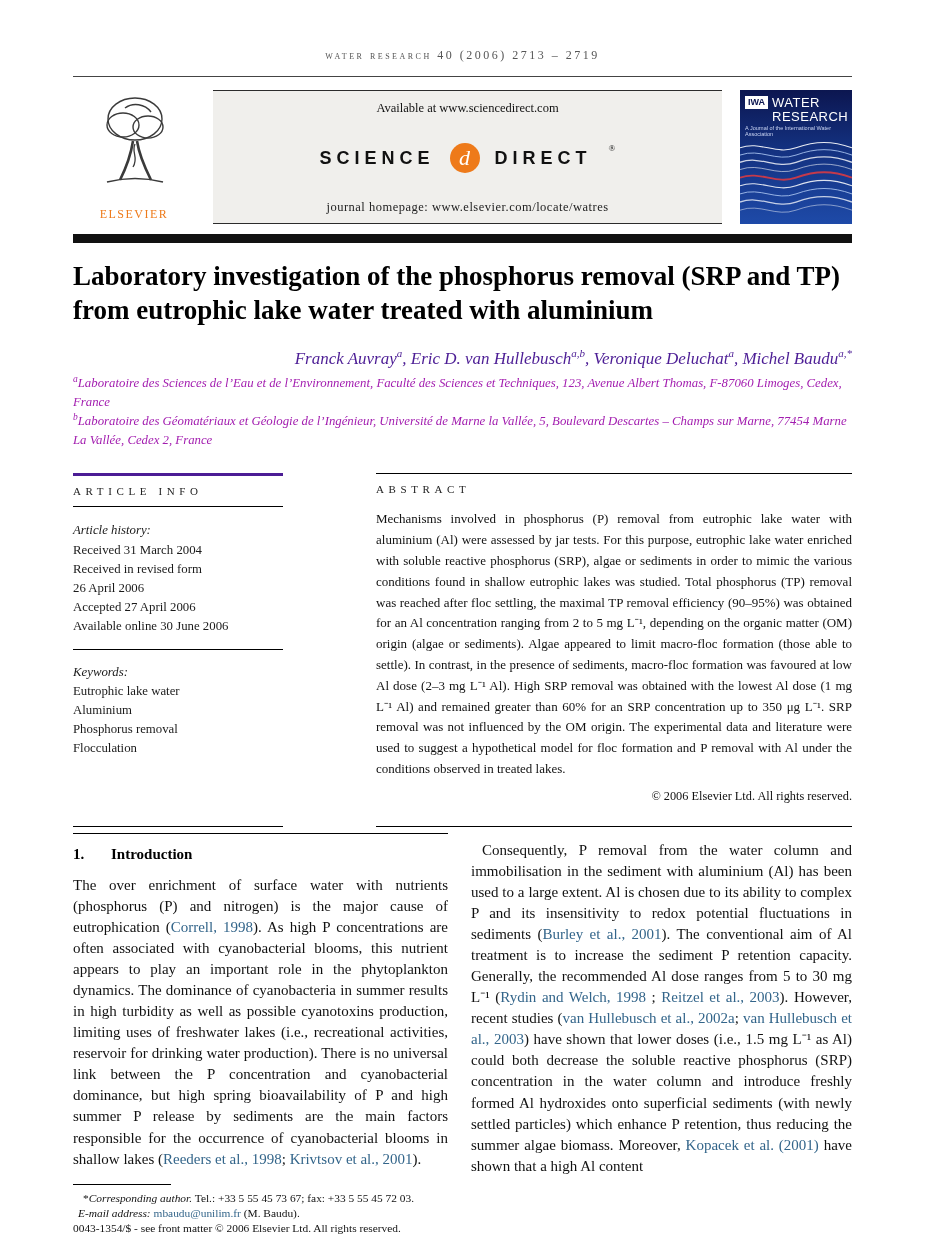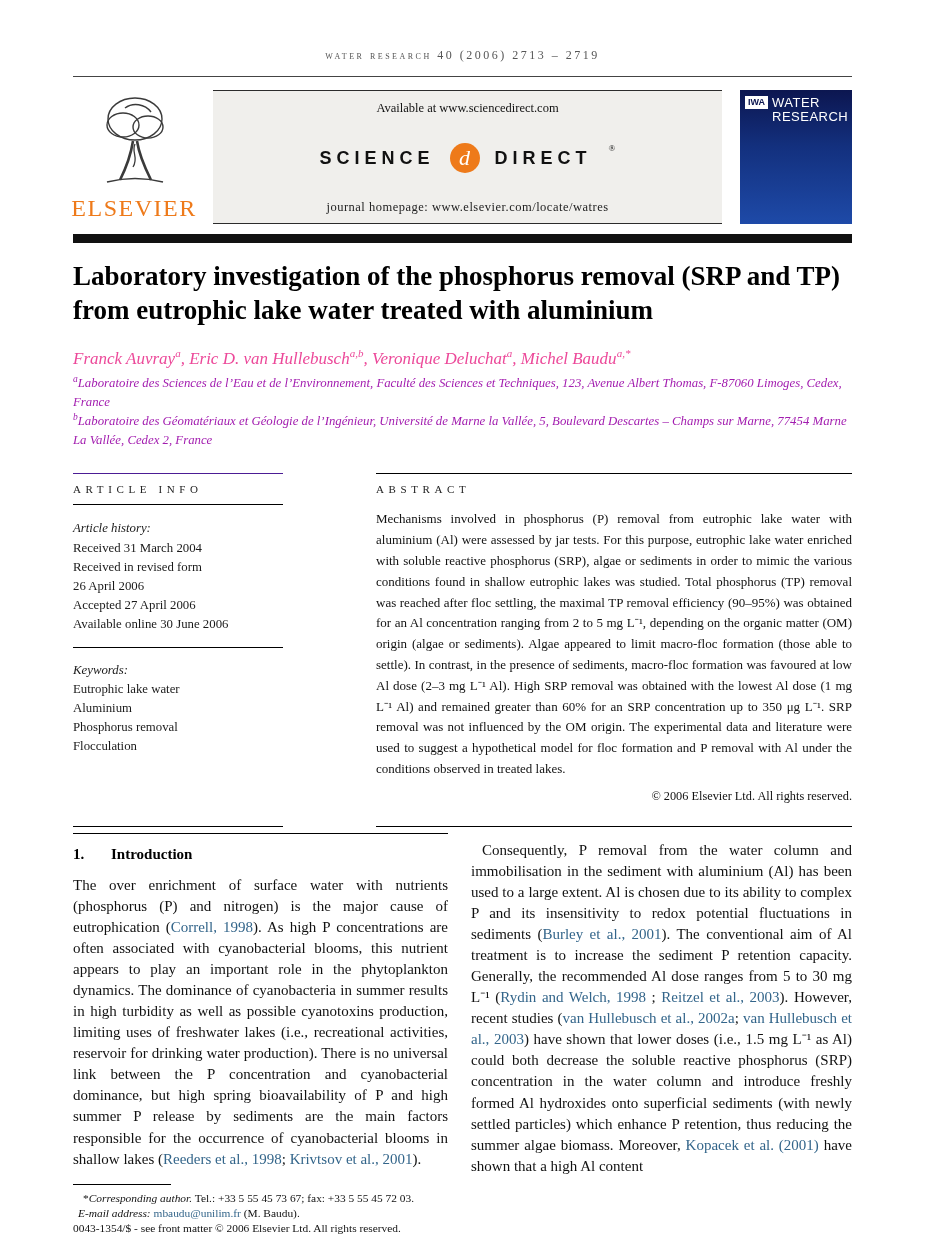--- a/index.html
+++ b/index.html
@@ -7,49 +7,49 @@
   }
   *{margin:0;padding:0;box-sizing:border-box;}
   body{background:#ffffff;font-family:"Liberation Serif", serif;color:#1a1a1a;}
   .page{width:925px;height:1234px;padding:48px 73px 0 73px;overflow:hidden;position:relative;background:#fff;}
   .jref{text-align:center;font-variant:small-caps;letter-spacing:2.5px;font-size:12px;color:#555;}
   .topline{border-top:1px solid #444;margin-top:13px;}
   
   .header{display:flex;margin-top:13px;height:134px;}
   .logo{width:122px;display:flex;flex-direction:column;align-items:center;justify-content:space-between;padding:2px 0;}
   .logo svg{display:block;}
-  .elsword{font-family:"Liberation Serif",serif;color:var(--orange);font-size:24px;letter-spacing:1.5px;margin-top:2px;}
+  .elsword{font-family:"Liberation Serif",serif;color:var(--orange);font-size:12px;letter-spacing:1.5px;margin-top:2px;}
   .midbox{flex:1;margin:0 18px;background:var(--graybox);border-top:1px solid #2c2c2c;border-bottom:1px solid #2c2c2c;display:flex;flex-direction:column;justify-content:space-between;text-align:center;padding:10px 8px 8px 8px;}
   .avail{font-size:12.5px;color:#111;}
   .sdlogo{display:flex;align-items:center;justify-content:center;gap:15px;}
   .sd1{font-family:"Liberation Sans",sans-serif;font-weight:bold;font-size:18px;letter-spacing:5px;color:#111;}
   .sdd{width:30px;height:30px;border-radius:50%;background:var(--orange);color:#fff;display:inline-flex;align-items:center;justify-content:center;font-family:"Liberation Serif",serif;font-style:italic;font-size:22px;line-height:1;}
   .sdreg{font-size:9px;vertical-align:top;color:#111;margin-left:2px;align-self:flex-start;}
   .homepage{font-size:12.5px;letter-spacing:0.5px;color:#222;}
-  .cover{width:112px;height:134px;background:linear-gradient(180deg,#0c1650 0%,#13307e 42%,#1e4aa8 100%);display:flex;overflow:hidden;}
+  .cover{width:112px;height:134px;background:linear-gradient(180deg,#0c1650 0%,#13307e 42%,#1e4aa8 100%);display:flex;flex-direction:column;overflow:hidden;}
   .cover-top{display:flex;gap:4px;padding:6px 5px 1px 5px;align-items:flex-start;}
   .iwa{background:#ffffff;color:#0c1650;font-family:"Liberation Sans",sans-serif;font-weight:bold;font-size:9px;padding:2px 3px;line-height:1;}
   .cover-name{color:#ffffff;font-family:"Liberation Sans",sans-serif;font-weight:normal;font-size:13px;line-height:1.05;letter-spacing:0.5px;}
   .cover-sub{color:#c9d4f2;font-family:"Liberation Sans",sans-serif;font-size:5.5px;padding:1px 5px 0 5px;}
   .waves{flex:1;width:100%;}
   
   .bar{height:9px;background:var(--bar);margin-top:10px;}
   
   .title{font-size:27px;font-weight:bold;line-height:1.26;margin-top:16px;color:#000;}
-  .authors{margin-top:20px;font-style:italic;font-size:17px;color:#ec4899;}
+  .authors{margin-top:20px;font-style:italic;font-size:17px;color:#4c1d95;text-align:right;}
   .authors sup{font-size:11px;font-style:italic;}
   .affils{margin-top:4px;font-style:italic;font-size:12.8px;line-height:1.45;color:#a21caf;}
   .affils sup{font-size:9.5px;}
   
   .meta{display:flex;margin-top:24px;align-items:stretch;}
   .info-col{width:210px;border-bottom:1px solid #000;}
   .meta-gap{width:45px;}
   .abs-col{flex:1;border-top:1px solid #000;border-bottom:1px solid #000;padding-top:9px;padding-bottom:22px;margin-left:48px;}
   .panel-h{font-size:11px;letter-spacing:0.42em;color:#222;text-transform:uppercase;}
-  .info-head{border-top:1px solid #4c1d95;border-bottom:1px solid #000;padding:9px 0 9px 0;}
+  .info-head{border-top:3px solid #4c1d95;border-bottom:1px solid #000;padding:9px 0 9px 0;}
   .history{padding:14px 0 12px 0;border-bottom:1px solid #000;font-size:12.8px;line-height:1.5;}
   .kw{padding:13px 0 0 0;font-size:12.8px;line-height:1.5;}
   .lbl{font-style:italic;}
   .abs-text{margin-top:14px;font-size:13px;line-height:1.6;text-align:justify;color:#111;}
   .abs-copy{margin-top:9px;text-align:right;font-size:12.3px;color:#111;}
   
   .main{display:flex;margin-top:6px;align-items:flex-start;}
   .mcol-l{width:375px;}
   .main-gap{width:23px;}
   .mcol-r{flex:1;padding-top:7px;}

